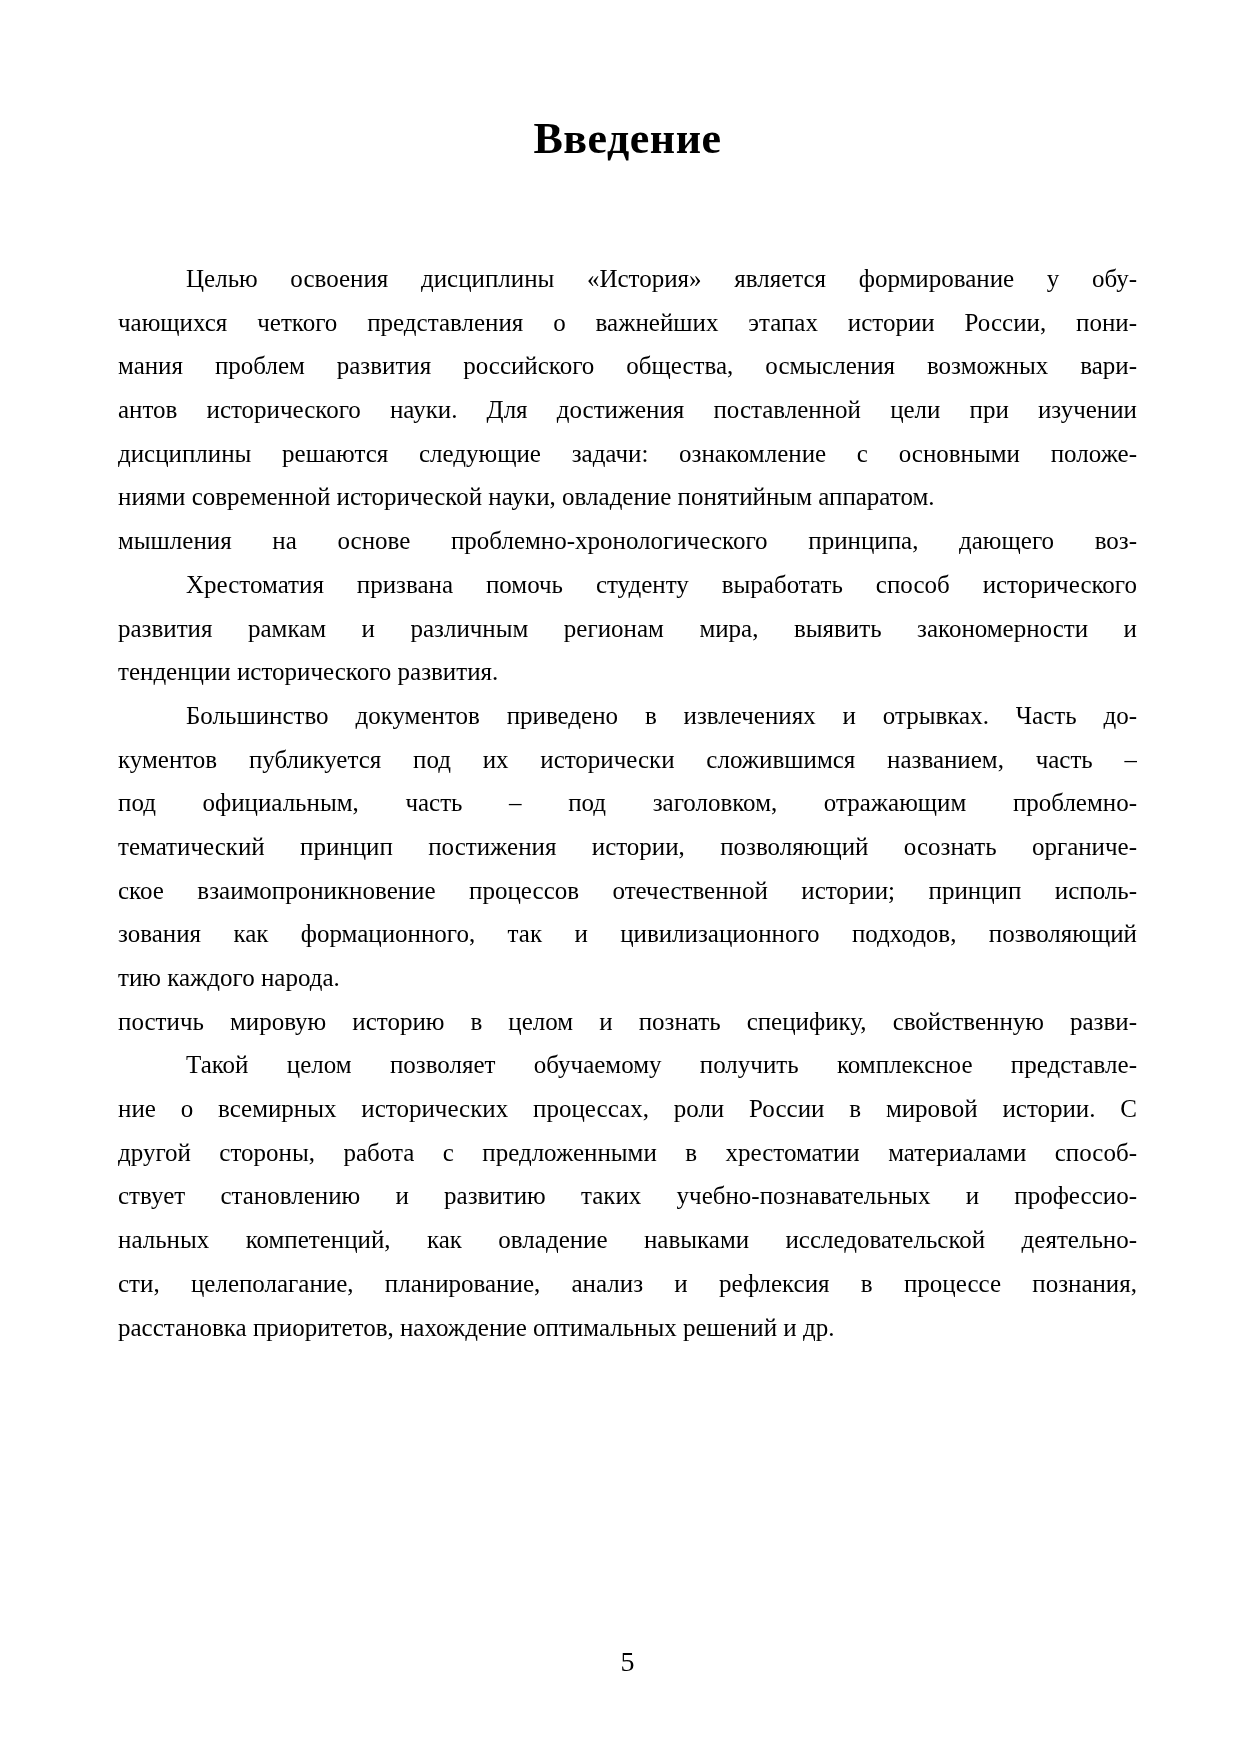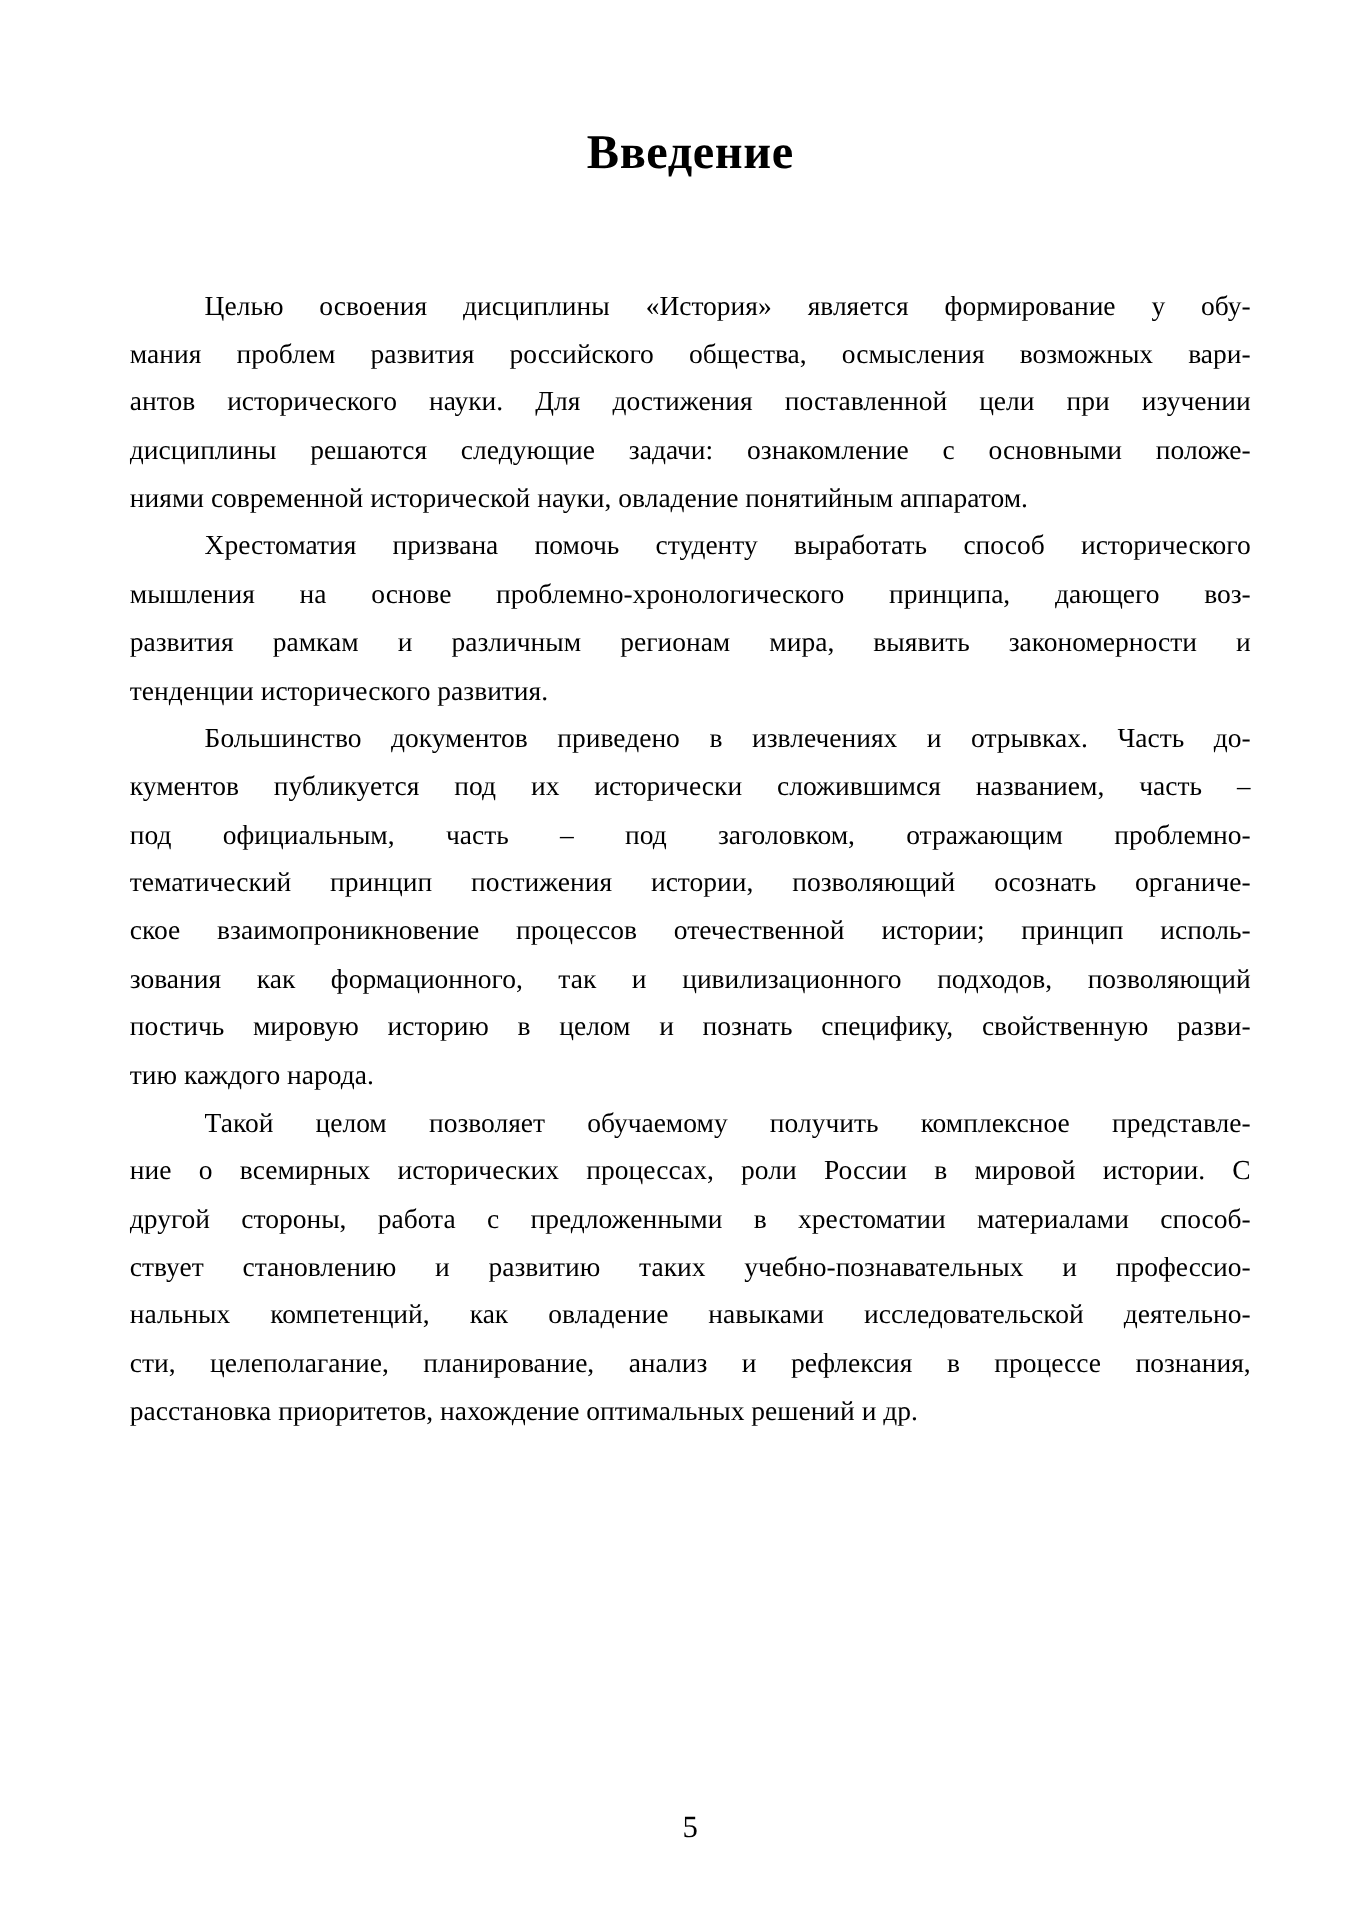--- a/index.html
+++ b/index.html
@@ -64,36 +64,37 @@
   }
 </style>
 </head>
 <body>
 
 <div class="page">
   <h1 class="title">Введение</h1>
 
   <div class="content">
       <div class="line first">Целью освоения дисциплины «История» является формирование у обу-</div>
+      <div class="line">чающихся четкого представления о важнейших этапах истории России, пони-</div>
       <div class="line">мания проблем развития российского общества, осмысления возможных вари-</div>
       <div class="line">антов исторического науки. Для достижения поставленной цели при изучении</div>
       <div class="line">дисциплины решаются следующие задачи: ознакомление с основными положе-</div>
       <div class="line last">ниями современной исторической науки, овладение понятийным аппаратом.</div>
+      <div class="line">мышления на основе проблемно-хронологического принципа, дающего воз-</div>
       <div class="line first">Хрестоматия призвана помочь студенту выработать способ исторического</div>
-      <div class="line">мышления на основе проблемно-хронологического принципа, дающего воз-</div>
       <div class="line">развития рамкам и различным регионам мира, выявить закономерности и</div>
       <div class="line last">тенденции исторического развития.</div>
       <div class="line first">Большинство документов приведено в извлечениях и отрывках. Часть до-</div>
       <div class="line">кументов публикуется под их исторически сложившимся названием, часть –</div>
       <div class="line">под официальным, часть – под заголовком, отражающим проблемно-</div>
       <div class="line">тематический принцип постижения истории, позволяющий осознать органиче-</div>
       <div class="line">ское взаимопроникновение процессов отечественной истории; принцип исполь-</div>
       <div class="line">зования как формационного, так и цивилизационного подходов, позволяющий</div>
+      <div class="line last">тию каждого народа.</div>
       <div class="line">постичь мировую историю в целом и познать специфику, свойственную разви-</div>
-      <div class="line last">тию каждого народа.</div>
       <div class="line first">Такой целом позволяет обучаемому получить комплексное представле-</div>
       <div class="line">ние о всемирных исторических процессах, роли России в мировой истории. С</div>
       <div class="line">другой стороны, работа с предложенными в хрестоматии материалами способ-</div>
       <div class="line">ствует становлению и развитию таких учебно-познавательных и профессио-</div>
       <div class="line">нальных компетенций, как овладение навыками исследовательской деятельно-</div>
       <div class="line">сти, целеполагание, планирование, анализ и рефлексия в процессе познания,</div>
       <div class="line last">расстановка приоритетов, нахождение оптимальных решений и др.</div>
     </div>
 
   <div class="page-number">5</div>

